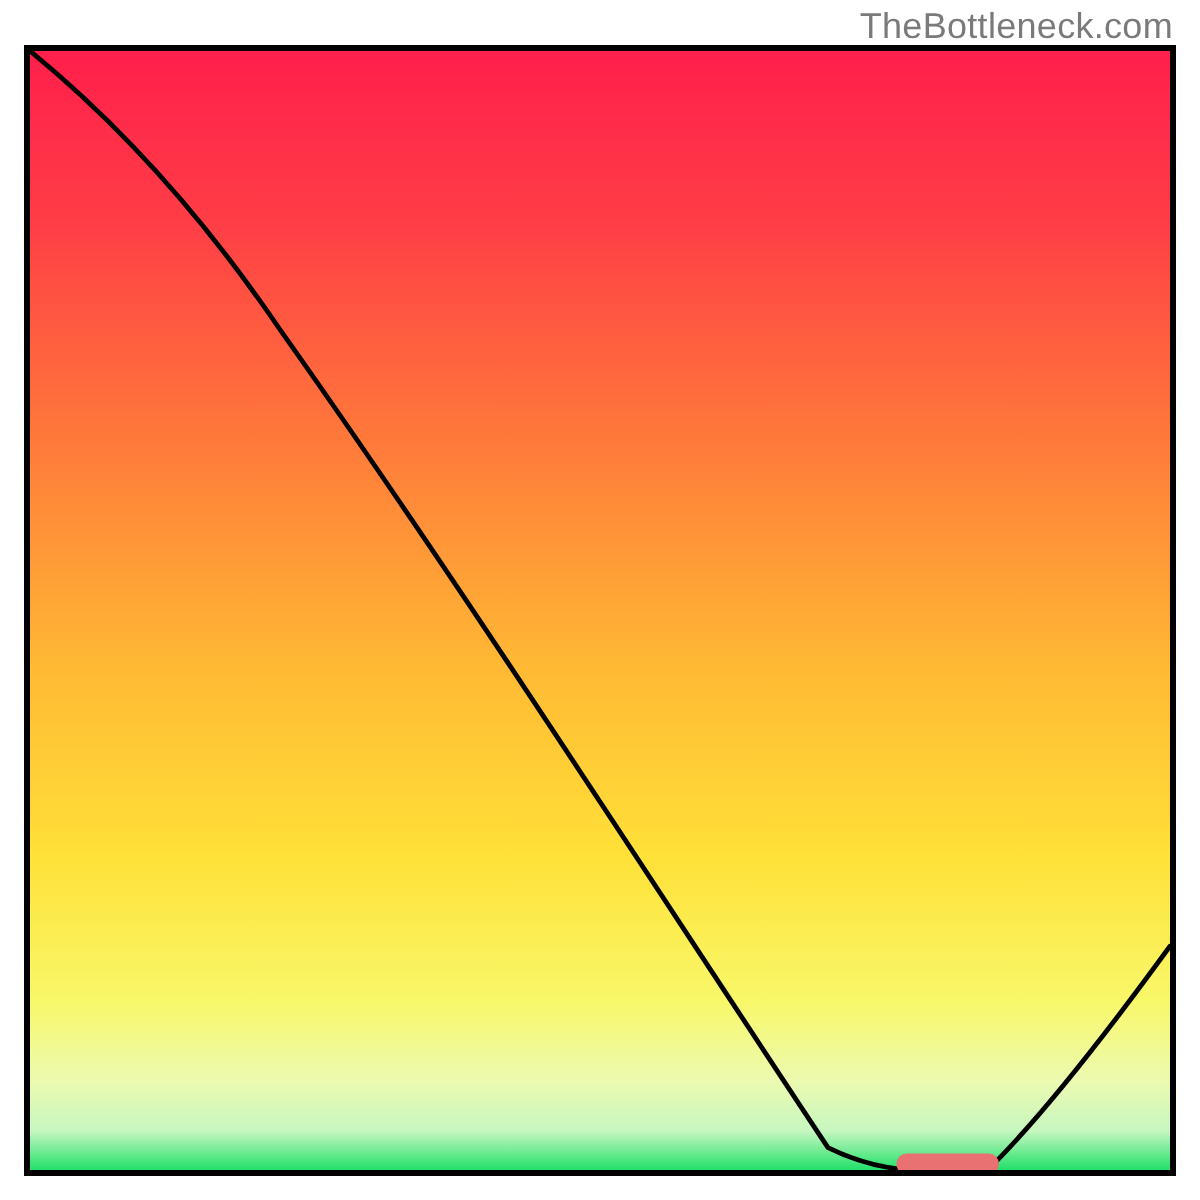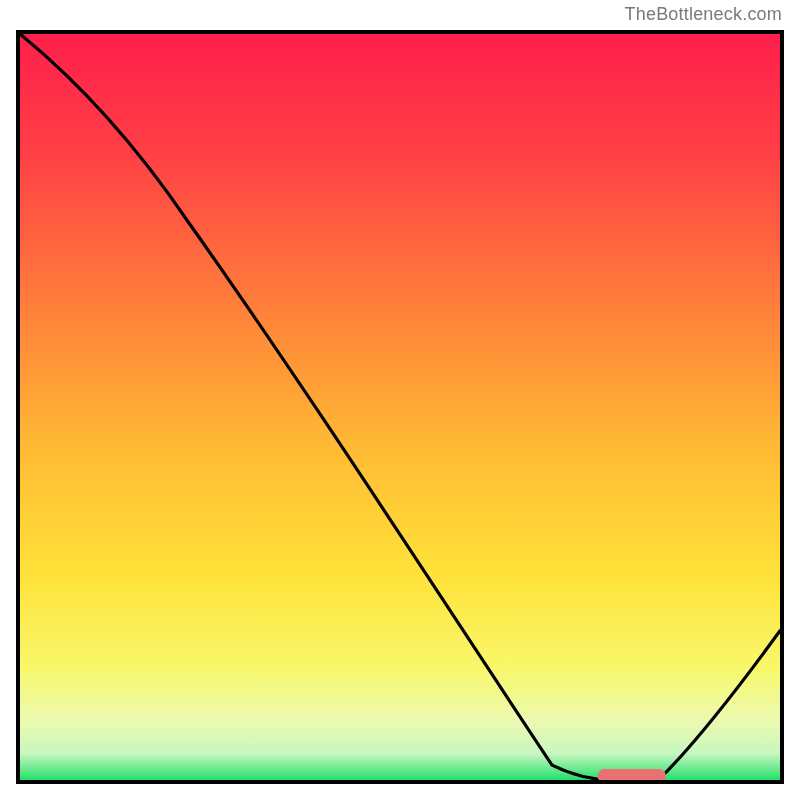--- a/index.html
+++ b/index.html
@@ -7,21 +7,21 @@
     width: 800px;
     height: 800px;
     background: #ffffff;
     font-family: -apple-system, BlinkMacSystemFont, "Segoe UI", Arial, sans-serif;
     overflow: hidden;
   }
   .watermark {
     position: absolute;
     top: 4px;
     right: 18px;
-    font-size: 18px;
+    font-size: 24px;
     color: #7a7a7a;
     font-weight: 400;
     letter-spacing: 0.2px;
   }
   .chart-box {
     position: absolute;
     left: 16px;
     top: 30px;
     width: 768px;
     height: 754px;

